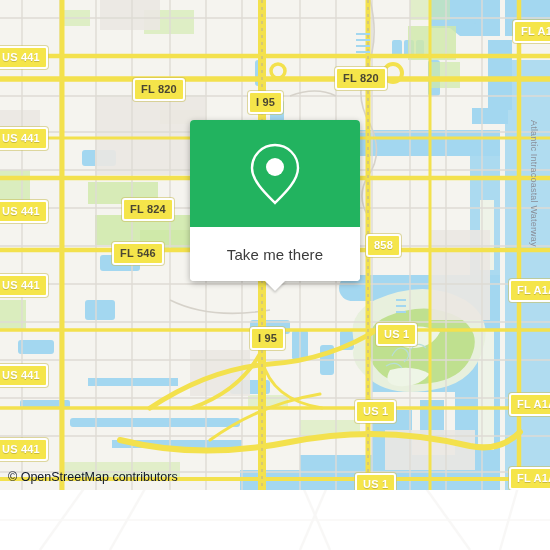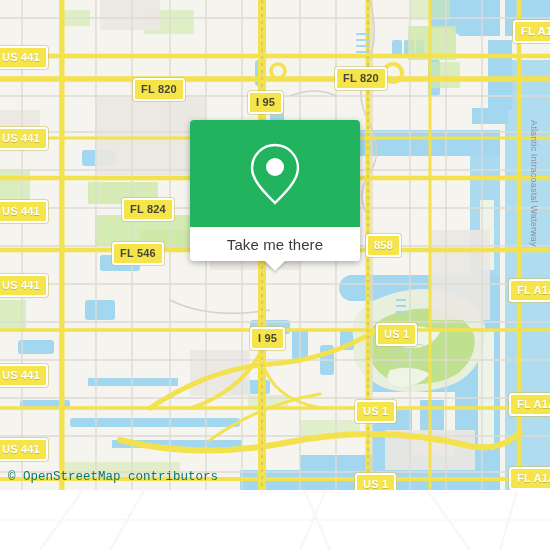--- a/index.html
+++ b/index.html
@@ -39,42 +39,41 @@
     font-size:9px;
     white-space:nowrap;
     transform-origin:0 0;
     transform:rotate(90deg);
     letter-spacing:.2px;
   }
 
   
   #osm-attr{
     position:absolute;left:8px;top:470px;
-    font-size:12.5px;color:#0f766e;
+    font-size:12.5px;color:#0f172a;
     white-space:nowrap;
-    font-family:Liberation Mono, monospace;
   }
 
   
   #card{
     position:absolute;left:190px;top:120px;width:170px;
     border-radius:4px;
     box-shadow:0 2px 6px rgba(0,0,0,.30);
     background:#ffffff;
     overflow:visible;
   }
   #card-top{
     background:#22b35f;
     height:107px;
     border-radius:4px 4px 0 0;
     display:flex;align-items:center;justify-content:center;
   }
   #card-bottom{
     background:#ffffff;
-    height:34px;
+    height:54px;
     border-radius:0 0 4px 4px;
     display:flex;align-items:center;justify-content:center;
     position:relative;
   }
   #card-label{
     font-size:15px;color:#3b3b3b;letter-spacing:.1px;
   }
   #card-tail{
     position:absolute;left:50%;bottom:-10px;margin-left:-11px;
     width:0;height:0;

